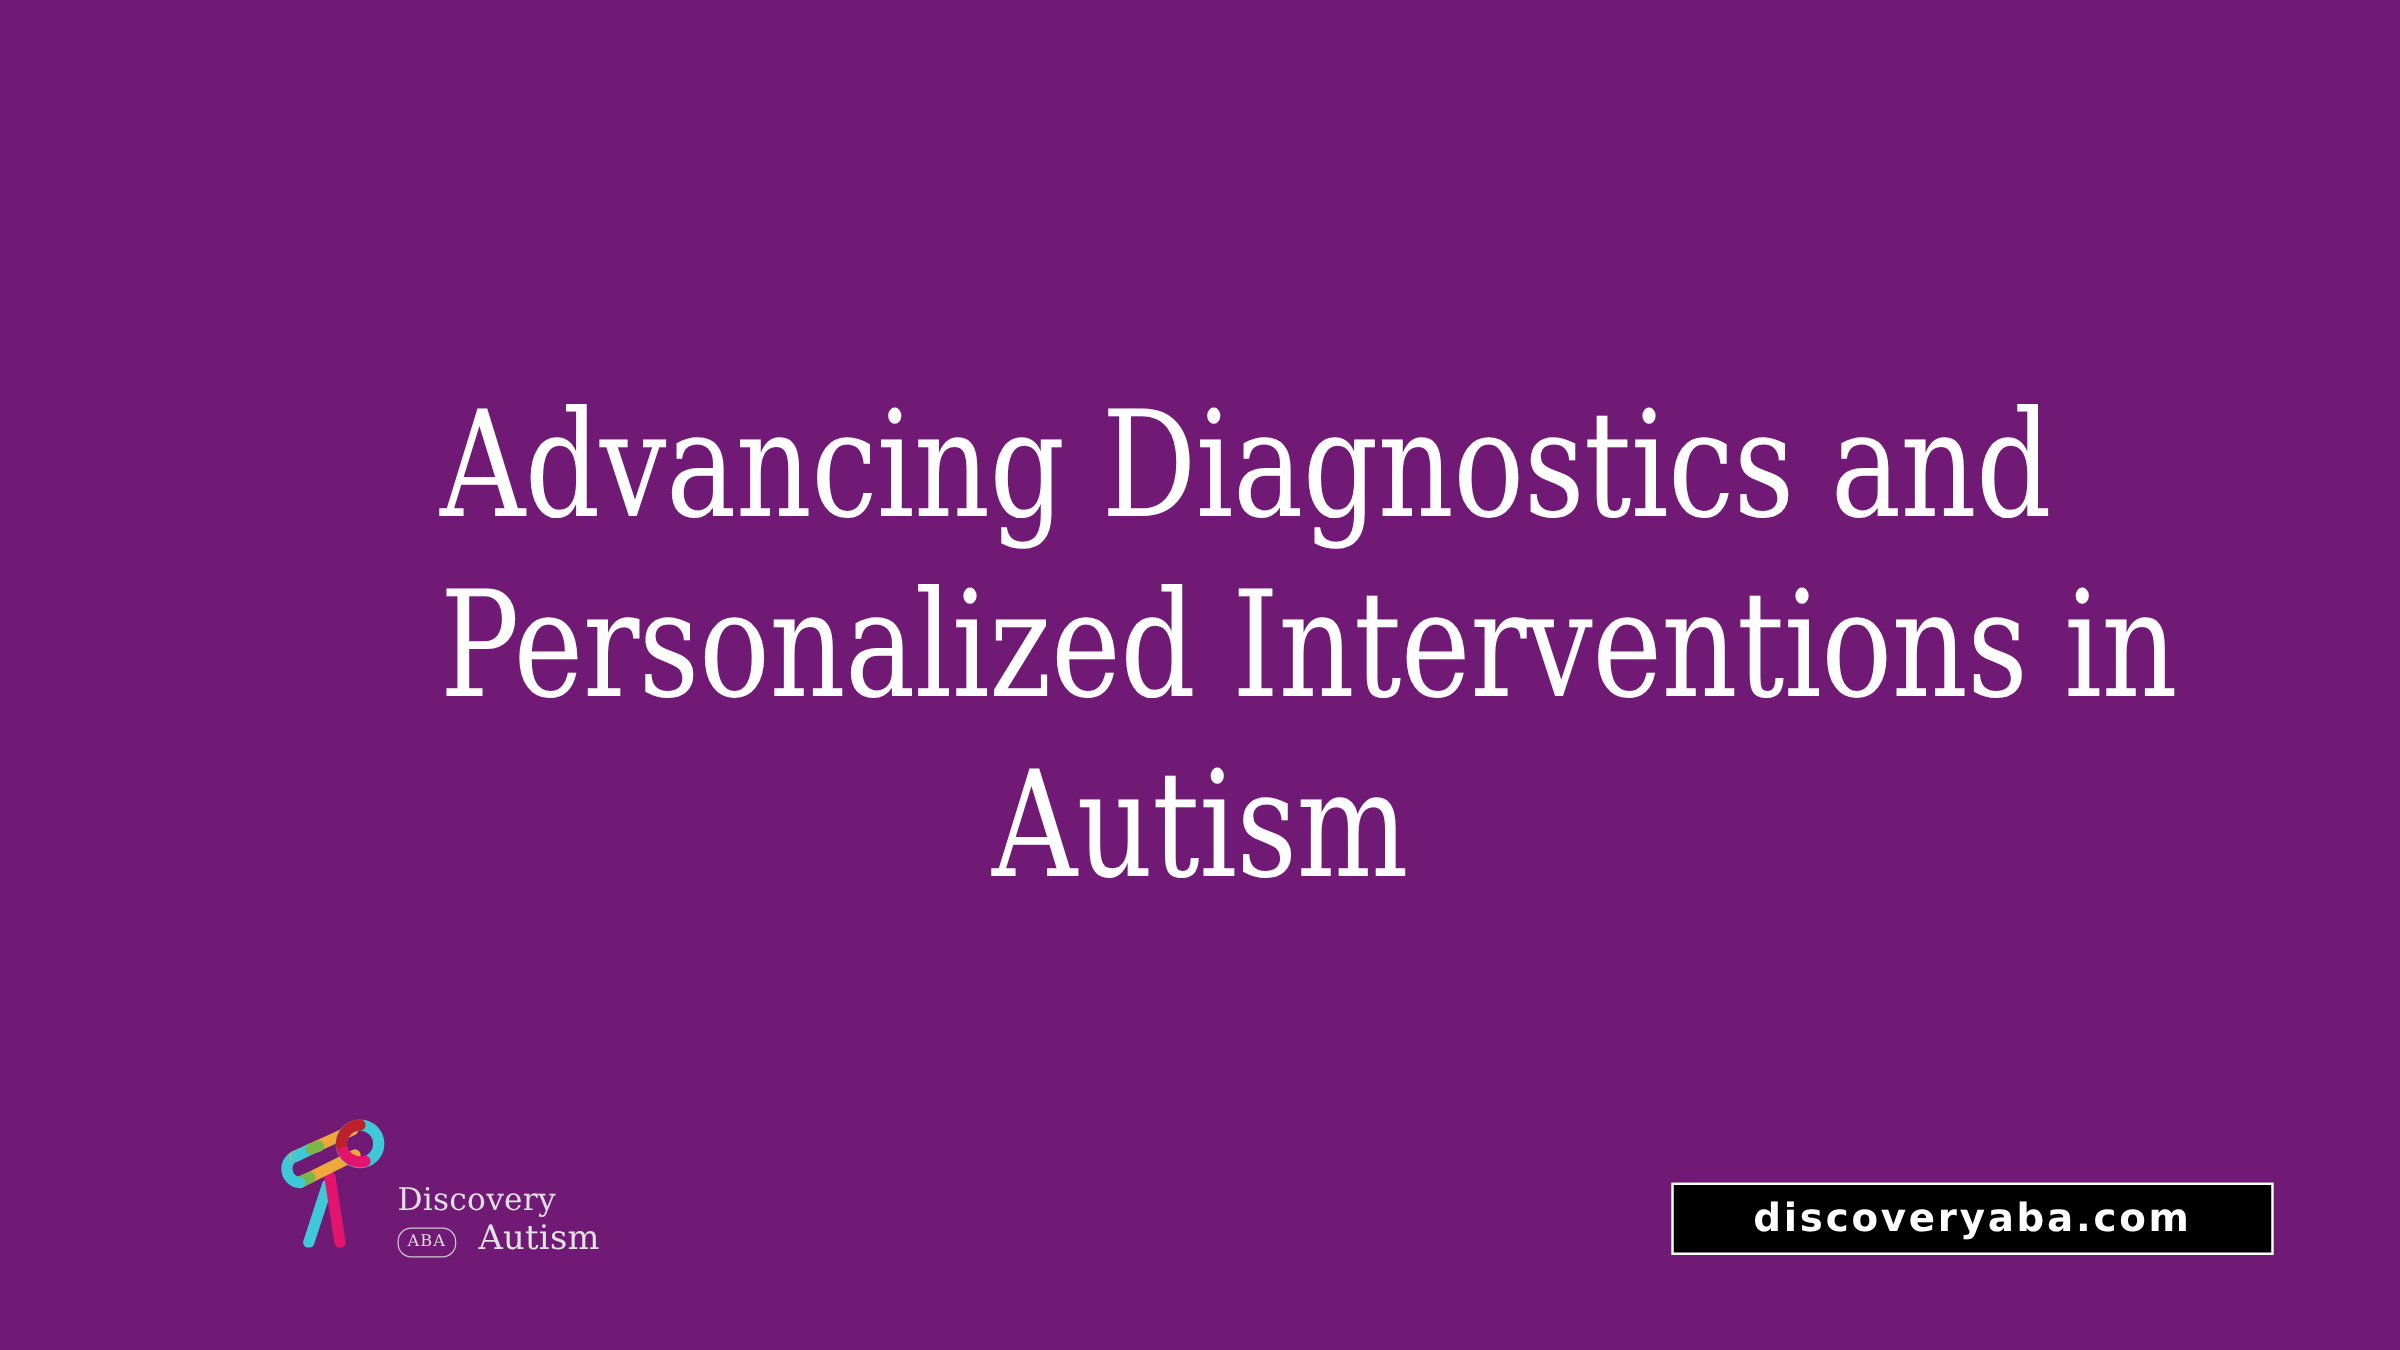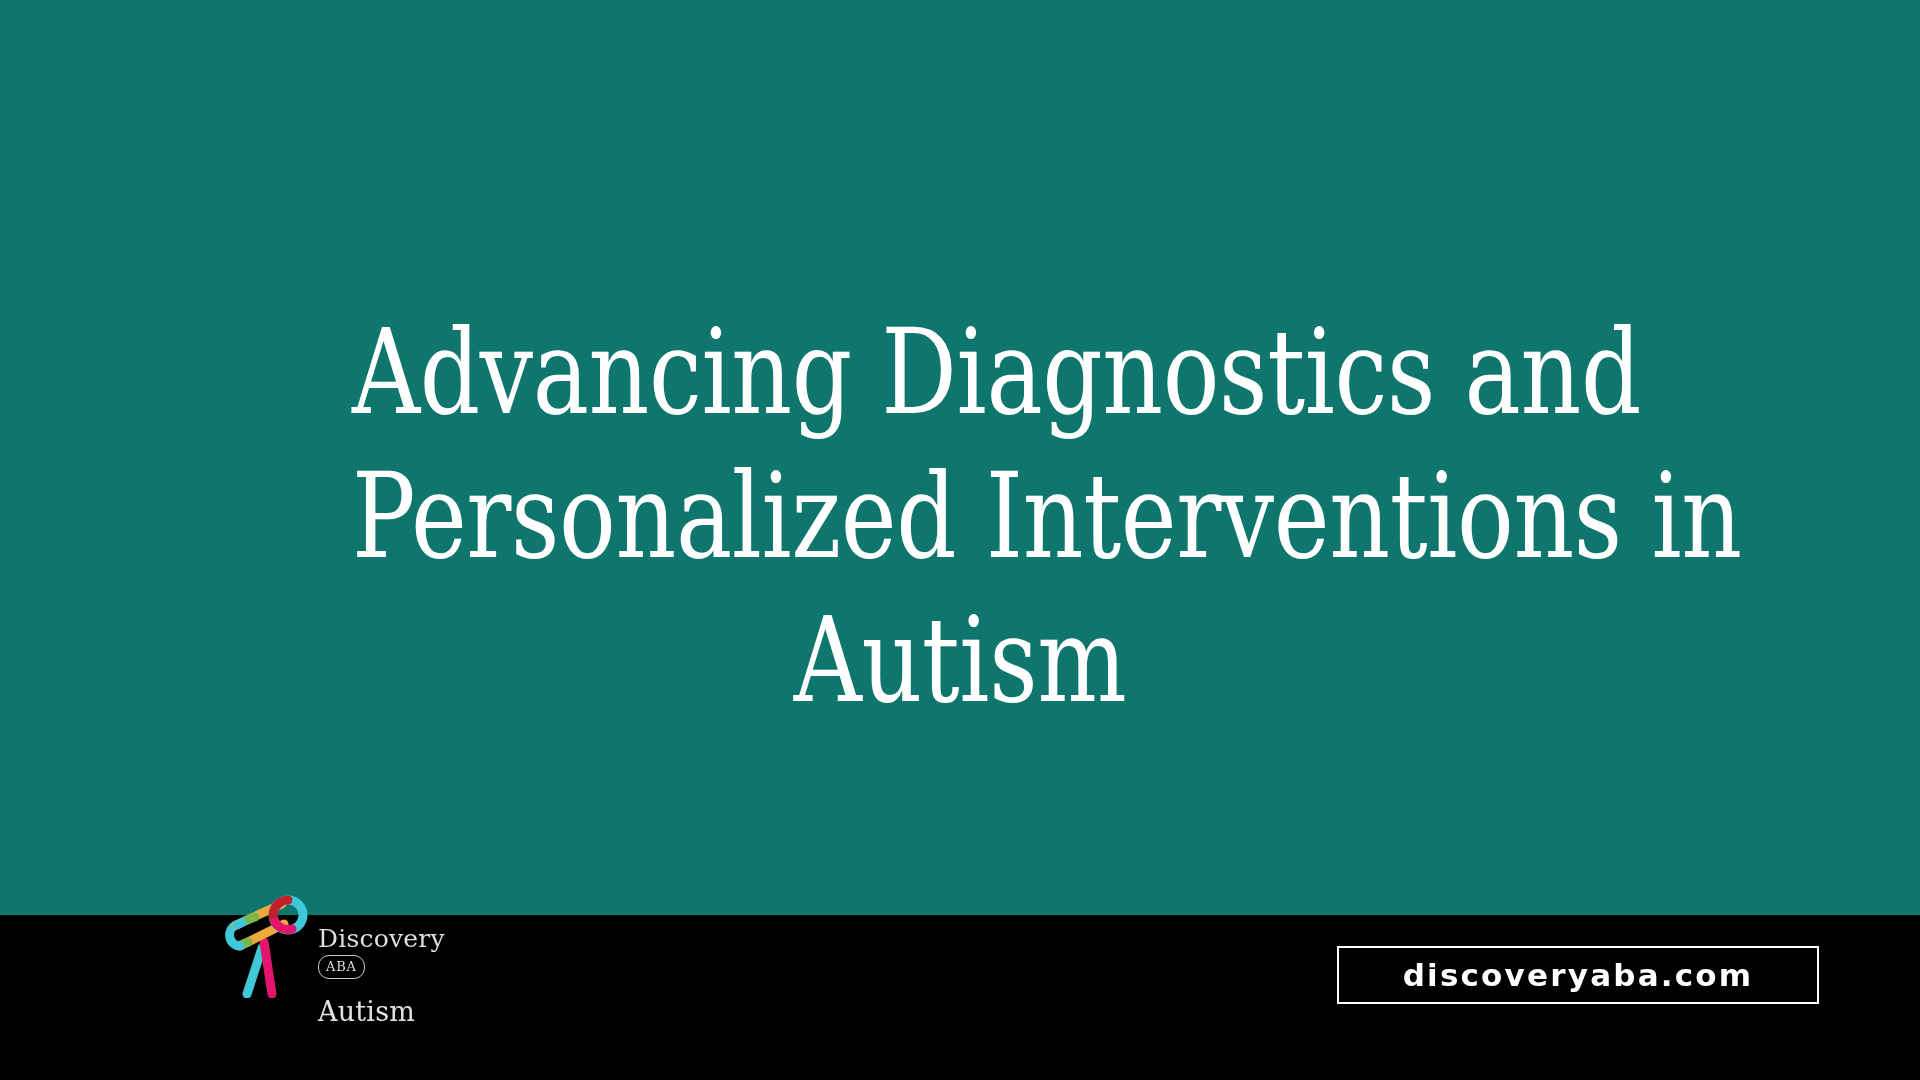--- a/index.html
+++ b/index.html
@@ -11,22 +11,22 @@
     width: 1920px;
     height: 1080px;
     overflow: hidden;
     font-family: "Liberation Sans", sans-serif;
     -webkit-font-smoothing: antialiased;
   }
 
   #slide {
     position: relative;
     width: 1920px;
-    height: 915px;
-    background: #0f766e;
+    height: 1080px;
+    background: #701a75;
   }
 
   
   .title-block {
     position: absolute;
     left: 0;
     right: 0;
     top: 300px;
     text-align: center;
     padding: 0 200px;
@@ -72,25 +72,24 @@
     font-family: "DejaVu Serif", "Liberation Serif", serif;
     color: #dfdfdf;
     font-size: 25px;
     line-height: 28px;
     letter-spacing: 0.2px;
     white-space: nowrap;
     margin-top: 36px;
   }
   .logo-line-2 {
     display: flex;
-    align-items: flex-start;
+    align-items: flex-end;
     gap: 18px;
     margin-top: 2px;
     white-space: nowrap;
-    flex-direction: column;
   }
   .aba-pill {
     display: inline-block;
     border: 1.6px solid #c9c9c9;
     border-radius: 11px;
     color: #dcdcdc;
     font-family: "DejaVu Serif", "Liberation Serif", serif;
     font-size: 13px;
     line-height: 13px;
     letter-spacing: 0.8px;

